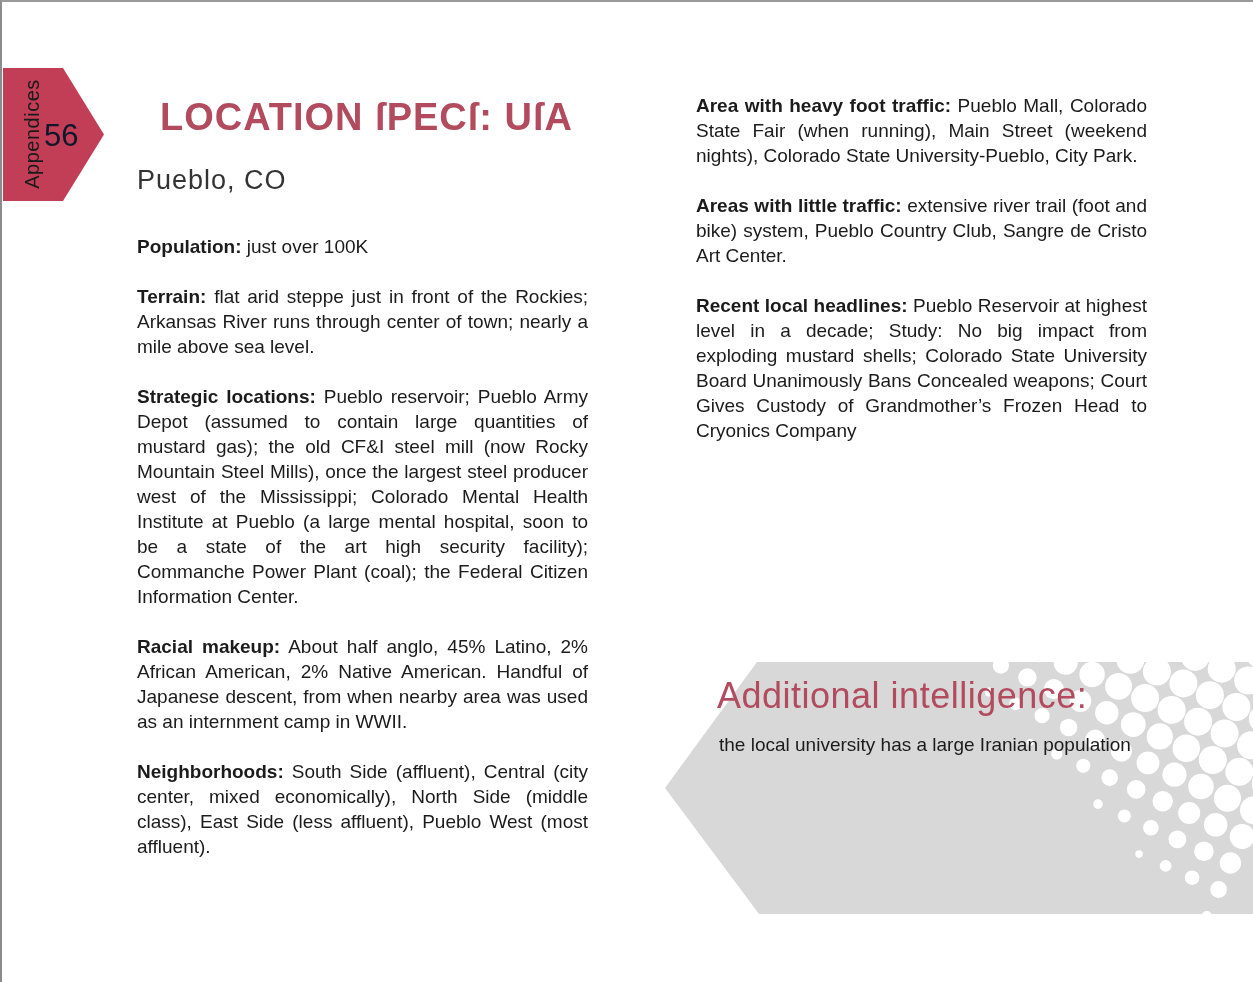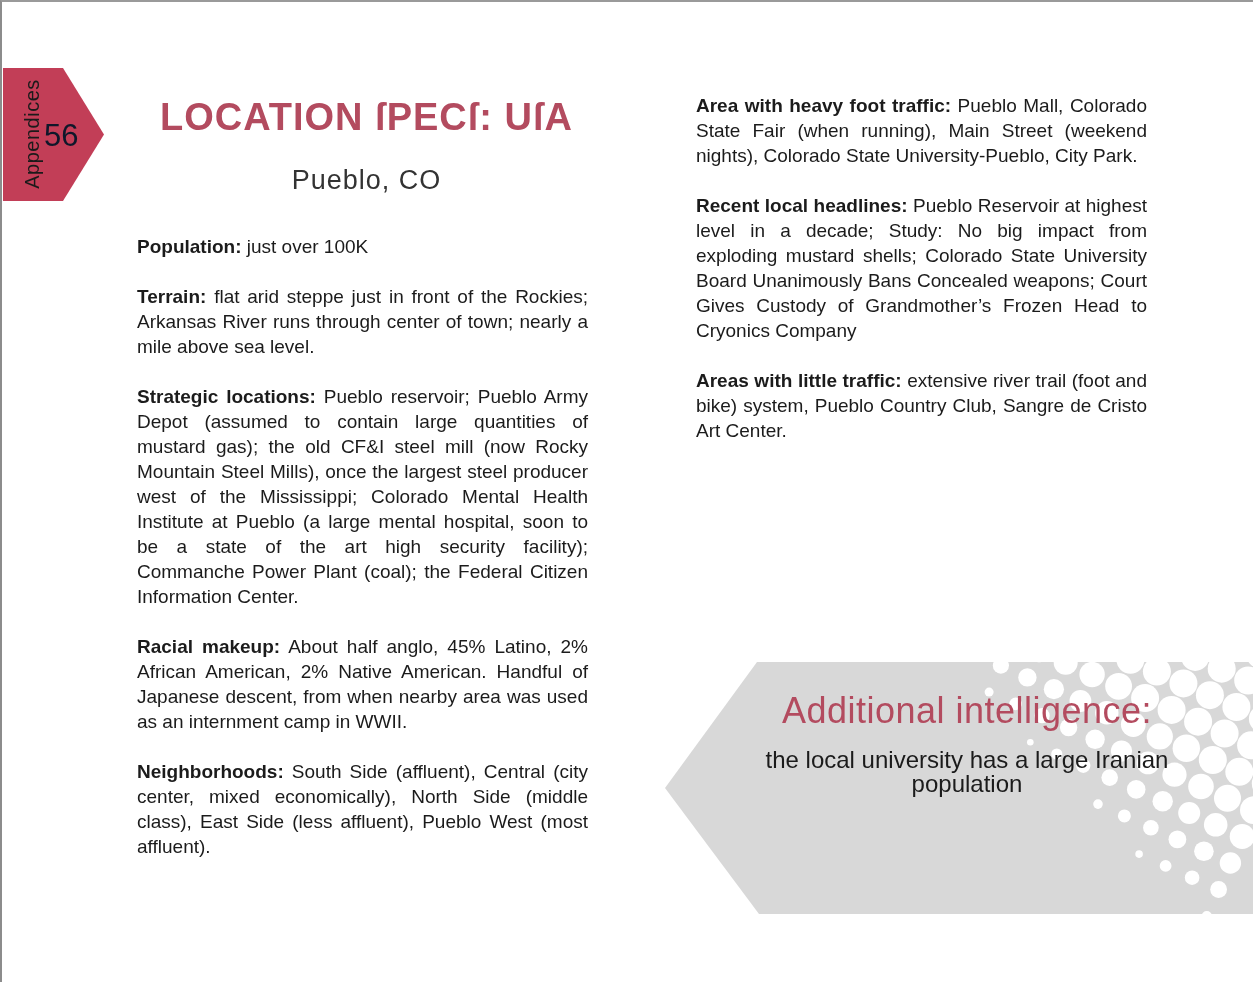--- a/index.html
+++ b/index.html
@@ -21,38 +21,38 @@
   }
   .tab-number{
     position:absolute;left:41px;top:50px;font-size:31px;color:#0f172a;
   }
   
   .title{
     position:absolute;left:135px;top:94px;width:459px;text-align:center;
     font-size:38px;font-weight:700;letter-spacing:1px;white-space:nowrap;
   }
   .subtitle{
-    position:absolute;left:135px;top:163px;width:459px;text-align:center;
+    position:absolute;left:135px;top:163px;width:459px;text-align:left;
     font-size:27px;font-weight:300;letter-spacing:1px;color:#333;
   }
   
   .col{position:absolute;width:459px;font-size:19px;line-height:25px;}
   .col-left{left:135px;top:232px;}
   .col-right{left:694px;top:91px;}
   .para{margin:0 8px 25px 0;text-align:justify;}
   .para strong{font-weight:bold;}
   
   .intel-svg{position:absolute;left:0;top:0;}
   .intel-text{
-    position:absolute;left:715px;top:688px;width:500px;text-align:center;
+    position:absolute;left:715px;top:673px;width:500px;
   }
   .intel-heading{
     font-size:36px;font-weight:300;letter-spacing:.5px;margin:0 0 16px 0;
   }
-  .intel-body{font-size:24px;line-height:24px;color:#1b1b1b;margin:12px;}
+  .intel-body{font-size:19px;line-height:24px;color:#1b1b1b;margin:2px;}
 </style>
 </head>
 <body>
 
 <div class="page">
 
   <svg class="intel-svg" width="1253" height="982" viewBox="0 0 1253 982">
     <defs>
       <clipPath id="hexclip">
         <polygon points="755,660 1253,660 1253,912 757,912 663,786"></polygon>
@@ -140,22 +140,22 @@
   <div class="col col-left">
     <p class="para"><strong>Population:</strong> <span>just over 100K</span></p>
     <p class="para"><strong>Terrain:</strong> <span>flat arid steppe just in front of the Rockies; Arkansas River runs through center of town; nearly a mile above sea level.</span></p>
     <p class="para"><strong>Strategic locations:</strong> <span>Pueblo reservoir; Pueblo Army Depot (assumed to contain large quantities of mustard gas); the old CF&amp;I steel mill (now Rocky Mountain Steel Mills), once the largest steel producer west of the Mississippi; Colorado Mental Health Institute at Pueblo (a large mental hospital, soon to be a state of the art high security facility); Commanche Power Plant (coal); the Federal Citizen Information Center.</span></p>
     <p class="para"><strong>Racial makeup:</strong> <span>About half anglo, 45% Latino, 2% African American, 2% Native American. Handful of Japanese descent, from when nearby area was used as an internment camp in WWII.</span></p>
     <p class="para"><strong>Neighborhoods:</strong> <span>South Side (affluent), Central (city center, mixed economically), North Side (middle class), East Side (less affluent), Pueblo West (most affluent).</span></p>
   </div>
 
   <div class="col col-right">
     <p class="para"><strong>Area with heavy foot traffic:</strong> <span>Pueblo Mall, Colorado State Fair (when running), Main Street (weekend nights), Colorado State University-Pueblo, City Park.</span></p>
+    <p class="para"><strong>Areas with little traffic:</strong> <span>extensive river trail (foot and bike) system, Pueblo Country Club, Sangre de Cristo Art Center.</span></p>
     <p class="para"><strong>Recent local headlines:</strong> <span>Pueblo Reservoir at highest level in a decade; Study: No big impact from exploding mustard shells; Colorado State University Board Unanimously Bans Concealed weapons; Court Gives Custody of Grandmother’s Frozen Head to Cryonics Company</span></p>
-    <p class="para"><strong>Areas with little traffic:</strong> <span>extensive river trail (foot and bike) system, Pueblo Country Club, Sangre de Cristo Art Center.</span></p>
   </div>
 
   <div class="intel-text">
     <div class="intel-heading" style="color: rgb(179, 75, 95);">Additional intelligence:</div>
     <p class="intel-body">the local university has a large Iranian population</p>
   </div>
 
 </div>
 
 </body></html>

